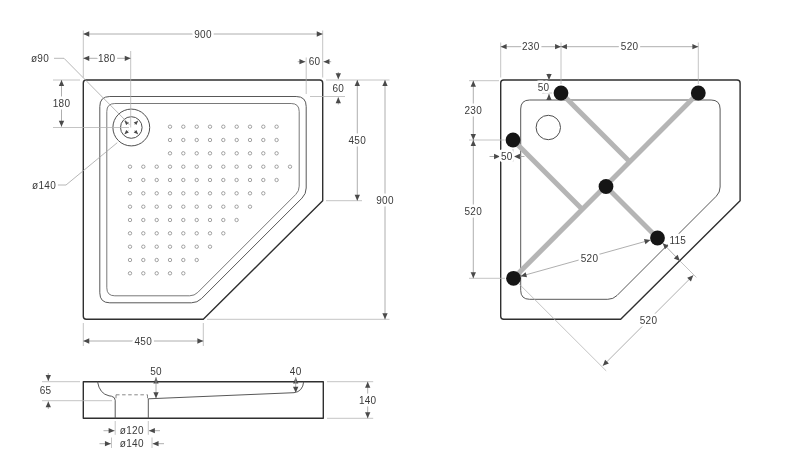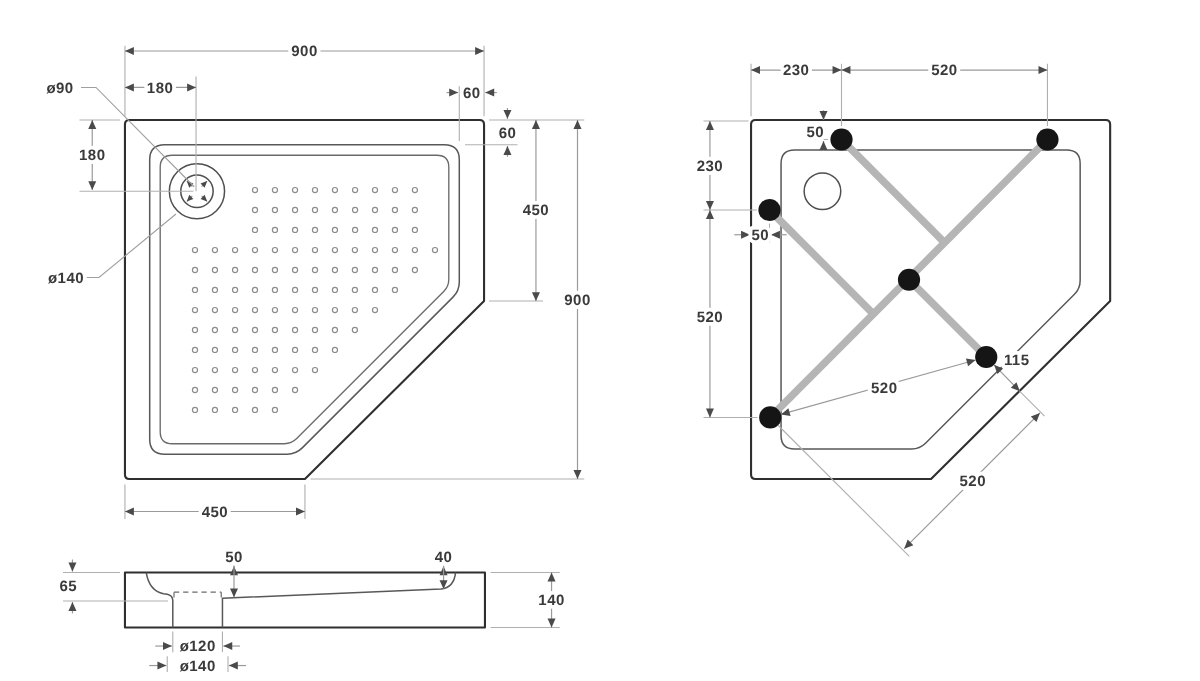--- a/index.html
+++ b/index.html
@@ -1,17 +1,17 @@
 <!DOCTYPE html>
 <html><head>
 <meta charset="utf-8">
 <style>
   html,body { margin:0; padding:0; background:#ffffff; }
   #stage { position:relative; width:800px; height:454px; background:#ffffff; overflow:hidden;
-           font-family:"Liberation Sans", sans-serif;font-weight:bold; }
+           font-family:"Liberation Sans", sans-serif; }
   .outline { fill:none; stroke:#2f2f2f; stroke-width:1.4; stroke-linejoin:round; }
   .inner   { fill:none; stroke:#585858; stroke-width:1; stroke-linejoin:round; }
   .inner2  { fill:none; stroke:#6a6a6a; stroke-width:0.9; stroke-linejoin:round; }
   .ext     { fill:none; stroke:#b0b0b0; stroke-width:0.75; }
   .dim     { fill:none; stroke:#9a9a9a; stroke-width:0.8; }
   .tda     { fill:none; stroke:#9a9a9a; stroke-width:0.8; }
   .leader  { fill:none; stroke:#9f9f9f; stroke-width:0.75; }
   .dash    { fill:none; stroke:#6a6a6a; stroke-width:0.8; stroke-dasharray:3.5 2.6; }
   .drain   { fill:none; stroke:#4f4f4f; stroke-width:1; }
   .lbl { font-family:"Liberation Sans", sans-serif; font-size:10px; letter-spacing:0.3px;

